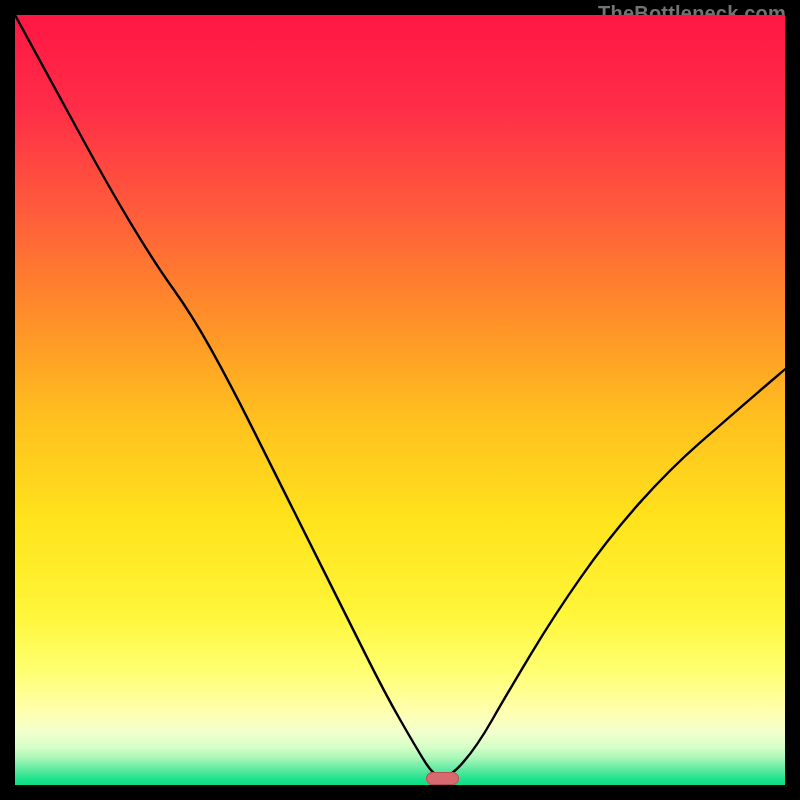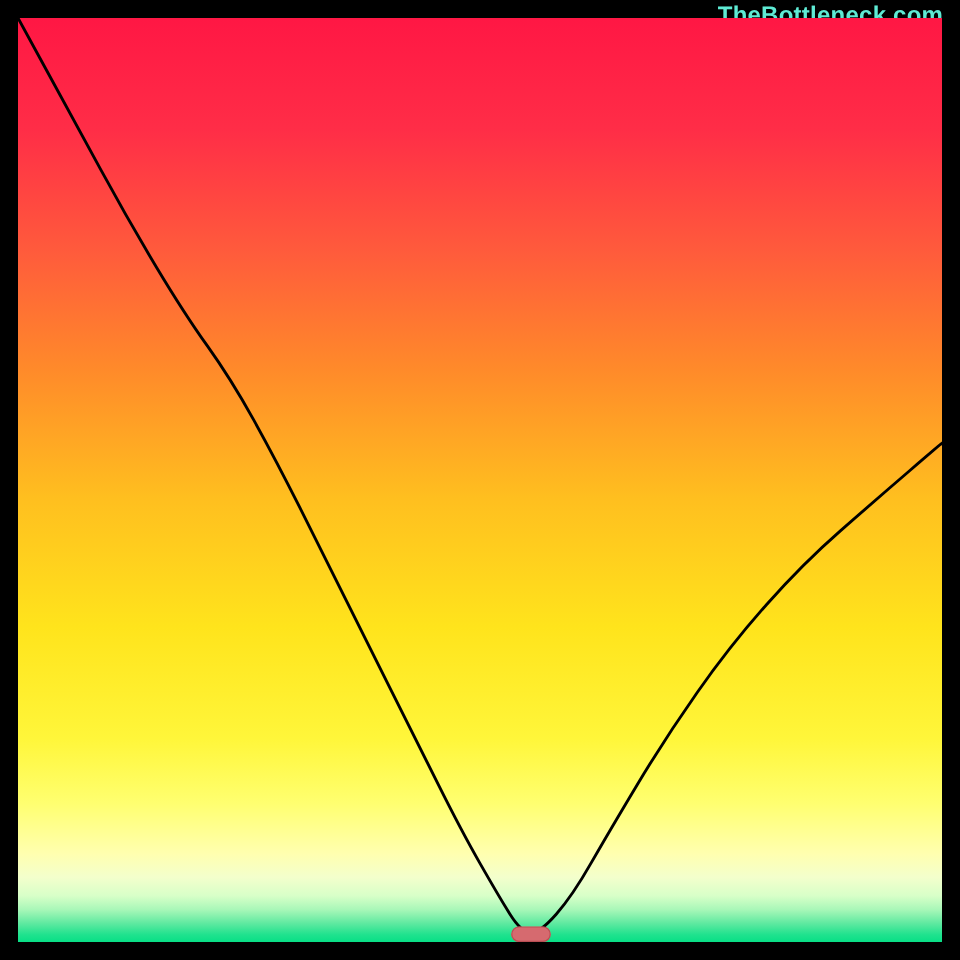--- a/index.html
+++ b/index.html
@@ -44,21 +44,21 @@
     border-radius: 9px;
     pointer-events: none;
   }
   .watermark {
     position: absolute;
     top: 2px;
     right: 14px;
     font-family: Arial, Helvetica, sans-serif;
     font-size: 20px;
     font-weight: 600;
-    color: #5eead4;
+    color: #737373;
     letter-spacing: 0.2px;
     user-select: none;
   }
 </style>
 </head>
 <body>
 <div class="stage">
 
   <div class="watermark">TheBottleneck.com</div>
 

